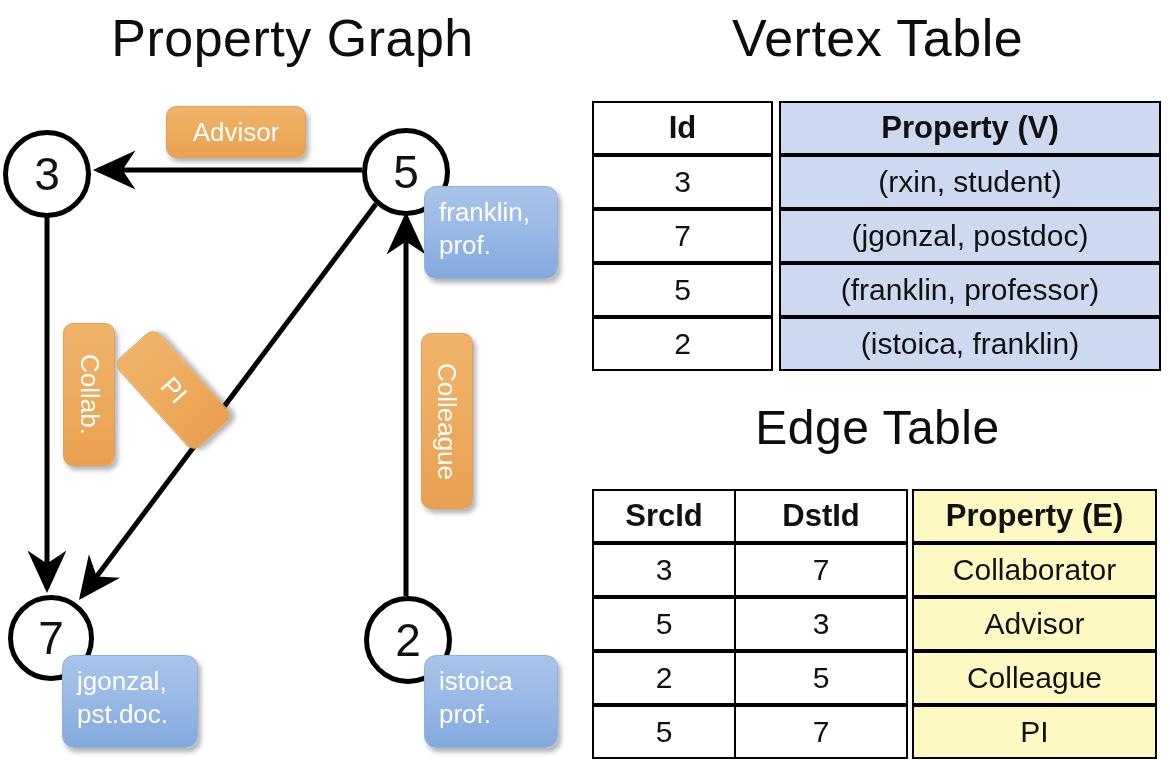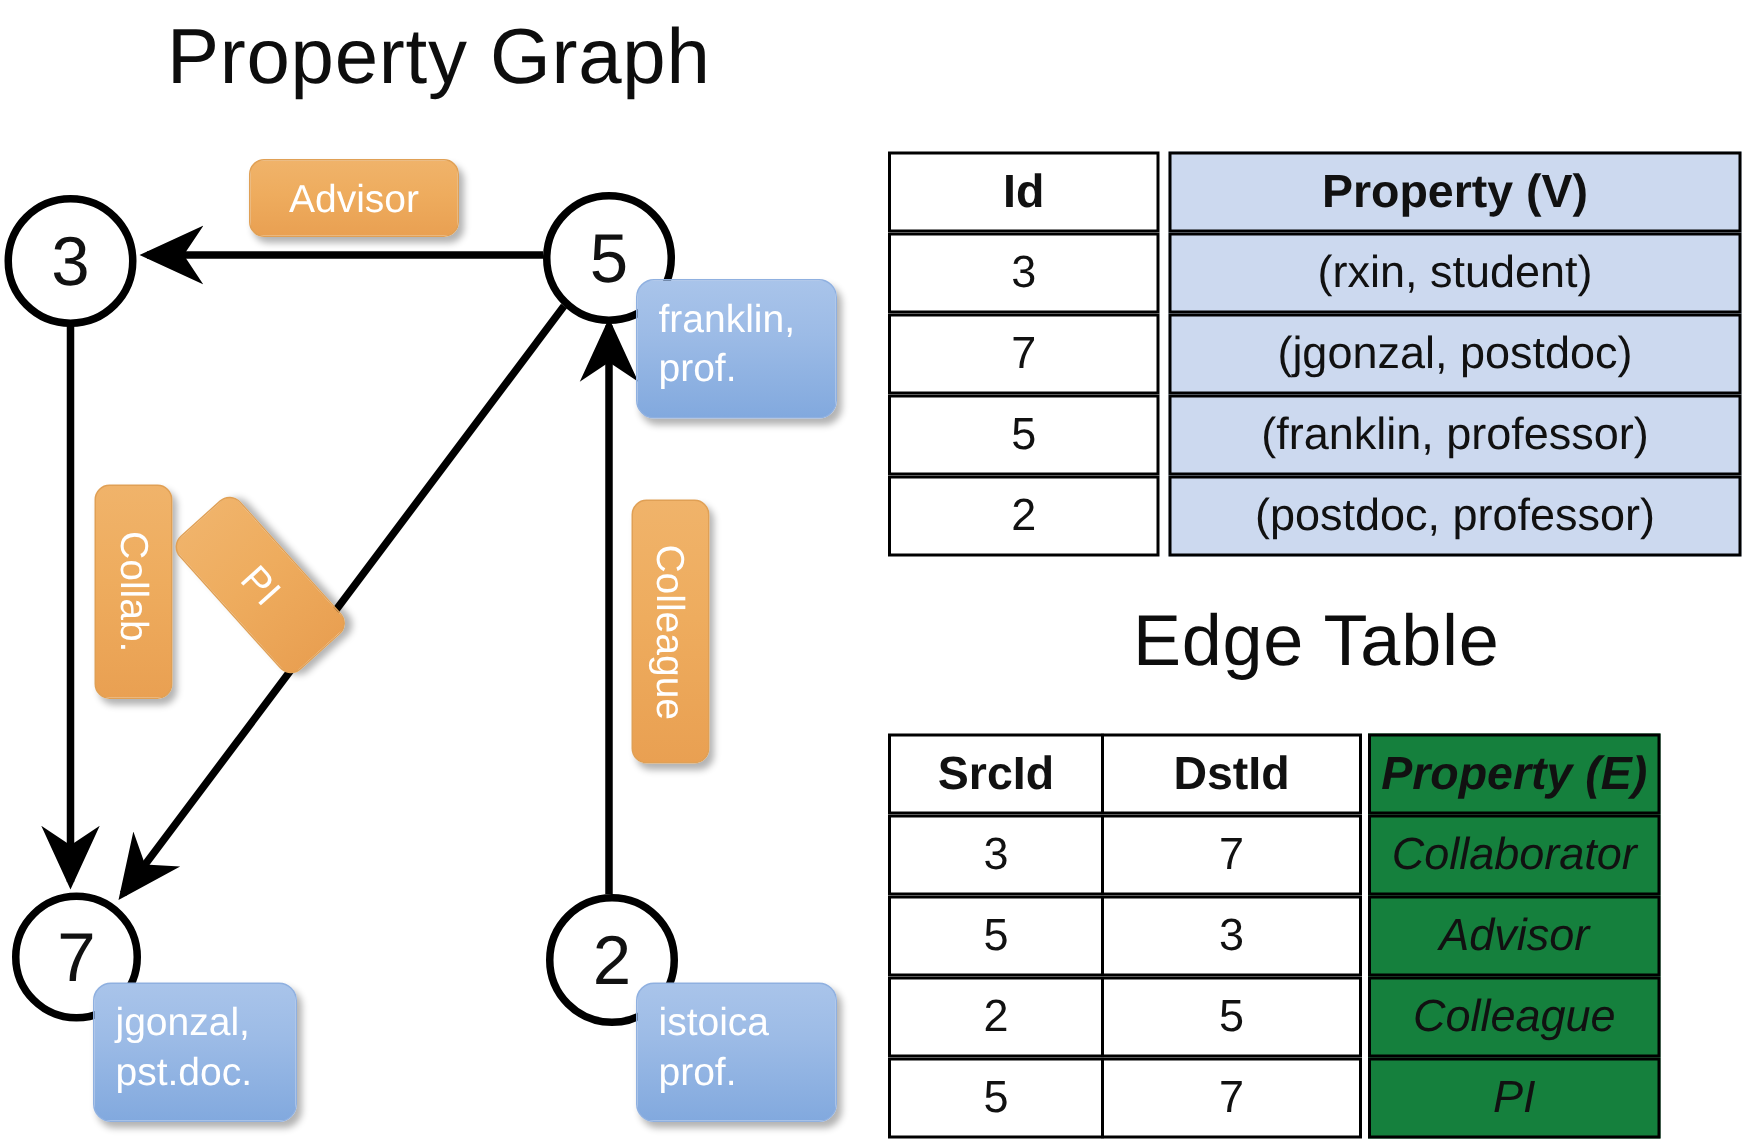--- a/index.html
+++ b/index.html
@@ -95,30 +95,31 @@
   
   #vertex-table{left:592px;top:101px;}
   #vertex-table .col-id .tcell{width:181px;height:54px;}
   #vertex-table .col-prop .tcell{width:382px;height:54px;background:#ccd9ef;}
   #vertex-table .col-prop{margin-left:6px;}
 
   
   #edge-table{left:592px;top:489px;}
   #edge-table .col-src .tcell{width:144px;height:54px;}
   #edge-table .col-dst .tcell{width:174px;height:54px;}
-  #edge-table .col-prop .tcell{width:195px;height:54px;background:#15803d;font-style:italic;}
+  #edge-table .col-prop .tcell{width:245px;height:54px;background:#fef9c3;}
   #edge-table .col-dst{margin-left:-2px;}
   #edge-table .col-prop{margin-left:4px;}
 </style>
 </head>
 <body>
 
 <div class="stage">
 
   <div class="title" id="title-property-graph">Property Graph</div>
+  <div class="title" id="title-vertex-table">Vertex Table</div>
   <div class="title" id="title-edge-table">Edge Table</div>
 
   <div id="graph-panel">
 
     <svg id="graph-edges" viewBox="0 0 585 760">
       <defs>
         <marker id="arrowhead" markerWidth="9" markerHeight="9" refX="7.5" refY="4.5" orient="auto" markerUnits="strokeWidth">
           <path d="M0,0.6 L8.5,4.5 L0,8.4 L2.6,4.5 Z" fill="#000"></path>
         </marker>
       </defs>
@@ -176,21 +177,21 @@
       <div class="tcell">3</div>
       <div class="tcell">7</div>
       <div class="tcell">5</div>
       <div class="tcell">2</div>
     </div>
     <div class="tcol col-prop">
       <div class="tcell head">Property (V)</div>
       <div class="tcell">(rxin, student)</div>
       <div class="tcell">(jgonzal, postdoc)</div>
       <div class="tcell">(franklin, professor)</div>
-      <div class="tcell">(postdoc, professor)</div>
+      <div class="tcell">(istoica, franklin)</div>
     </div>
   </div>
 
   <div class="tbl" id="edge-table">
     <div class="tcol col-src">
       <div class="tcell head">SrcId</div>
       <div class="tcell">3</div>
       <div class="tcell">5</div>
       <div class="tcell">2</div>
       <div class="tcell">5</div>

